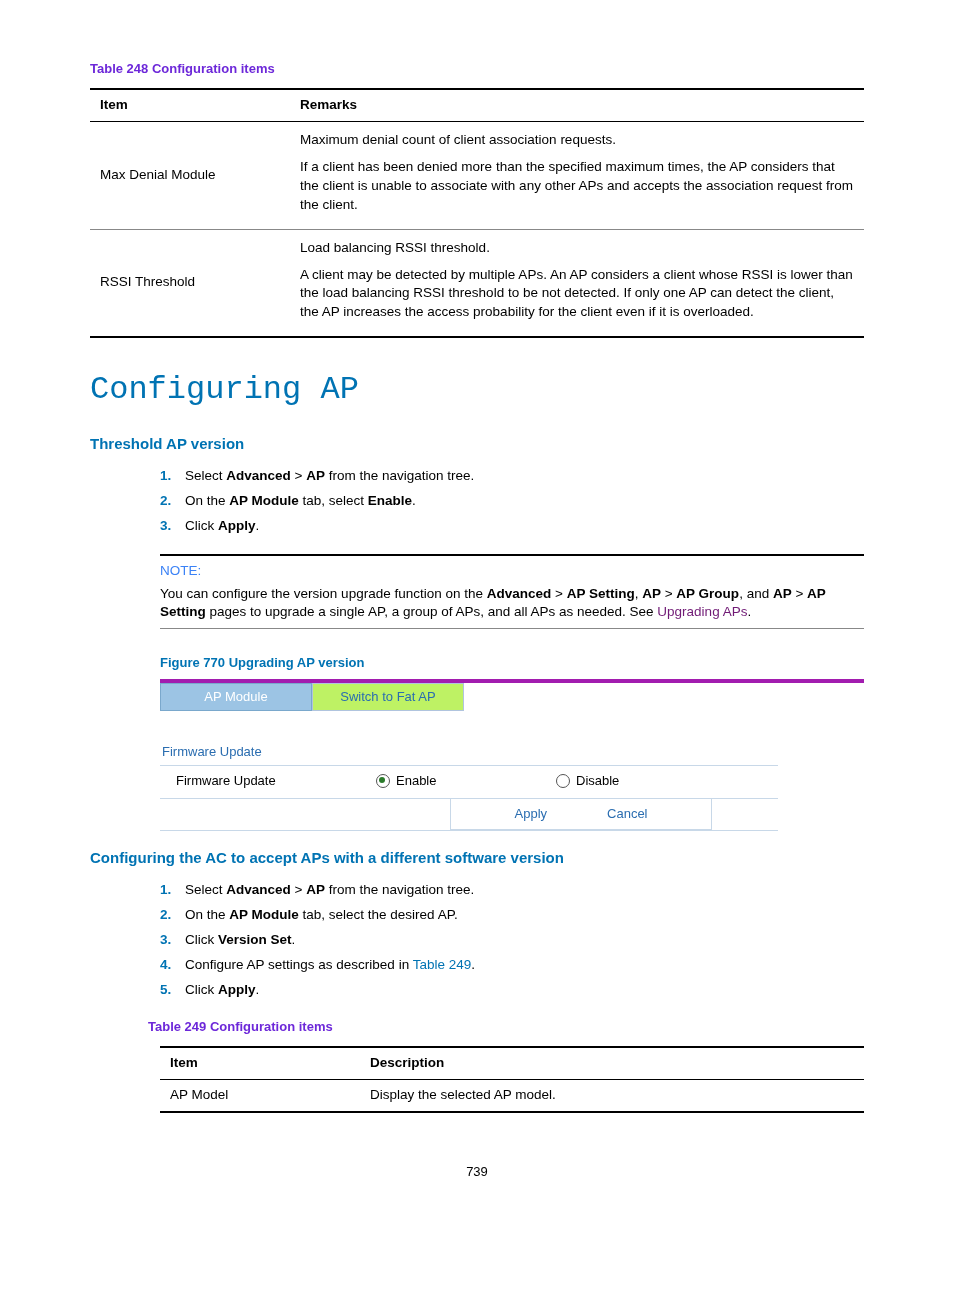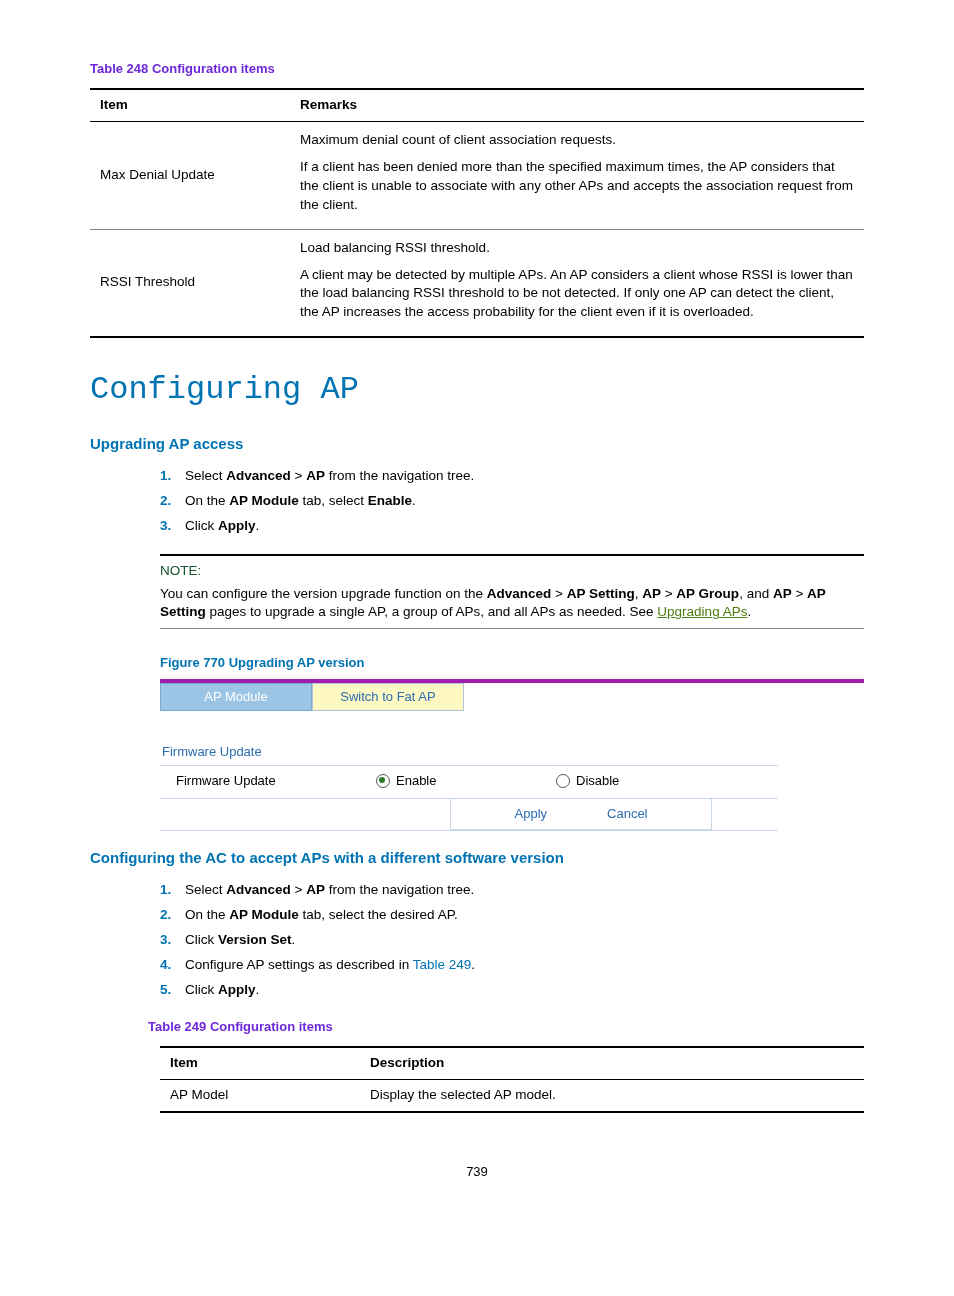--- a/index.html
+++ b/index.html
@@ -83,29 +83,29 @@
   .bold { font-weight: bold; }
   .note-rule {
     border-top: 2px solid #000;
     margin: 10px 0 0 70px;
   }
   .note {
     margin: 6px 0 0 70px;
     font-size: 13.5px;
   }
   .note-label {
-    color: #14532d;
+    color: #3b82f6;
     font-size: 13.5px;
     margin-bottom: 4px;
   }
   .note-rule-bottom {
     border-top: 1px solid #888;
     margin: 6px 0 25px 70px;
   }
-  .link { color: #4d7c0f; text-decoration: underline; }
+  .link { color: #701a75; }
   .link-plain { color: #0073b3; }
   .figure-caption {
     color: #0073b3;
     font-weight: bold;
     font-size: 13px;
     margin: 10px 0 0 70px;
     padding-bottom: 6px;
     border-bottom: 4px solid #a21caf;
   }
   .ui-mock {
@@ -122,21 +122,21 @@
     width: 150px;
     text-align: center;
     font-size: 13px;
   }
   .tab.active {
     background: #9cc4e4;
     color: #fff;
     border-color: #7aa8cc;
   }
   .tab.inactive {
-    background: #fef9c3;
+    background: #bef264;
     color: #2a6db0;
   }
   .group-label {
     color: #2a6db0;
     border-bottom: 1px solid #c8d8e8;
     padding: 4px 2px;
     margin-top: 28px;
     font-size: 13px;
   }
   .fw-row {
@@ -176,39 +176,39 @@
 <div class="table-caption">Table 248 Configuration items</div>
 <table class="config">
   <thead>
     <tr>
       <th style="padding-left:10px;">Item</th>
       <th>Remarks</th>
     </tr>
   </thead>
   <tbody>
     <tr>
-      <td class="item-col">Max Denial Update</td>
+      <td class="item-col">Max Denial Module</td>
       <td>
         <p>Maximum denial count of client association requests.</p>
         <p>If a client has been denied more than the specified maximum times, the AP considers that the client is unable to associate with any other APs and accepts the association request from the client.</p>
       </td>
     </tr>
     <tr>
       <td class="item-col">RSSI Threshold</td>
       <td>
         <p>Load balancing RSSI threshold.</p>
         <p>A client may be detected by multiple APs. An AP considers a client whose RSSI is lower than the load balancing RSSI threshold to be not detected. If only one AP can detect the client, the AP increases the access probability for the client even if it is overloaded.</p>
       </td>
     </tr>
   </tbody>
 </table>
 
 <h1 class="section-title">Configuring AP</h1>
 
-<h2 class="sub-title">Upgrading AP access</h2>
+<h2 class="sub-title">Threshold AP version</h2>
 <ol class="steps">
   <li>
     <span>Select </span><span class="bold">Advanced</span><span> &gt; </span><span class="bold">AP</span><span> from the navigation tree.</span>
   </li>
   <li>
     <span>On the </span><span class="bold">AP Module</span><span> tab, select </span><span class="bold">Enable</span><span>.</span>
   </li>
   <li>
     <span>Click </span><span class="bold">Apply</span><span>.</span>
   </li>

